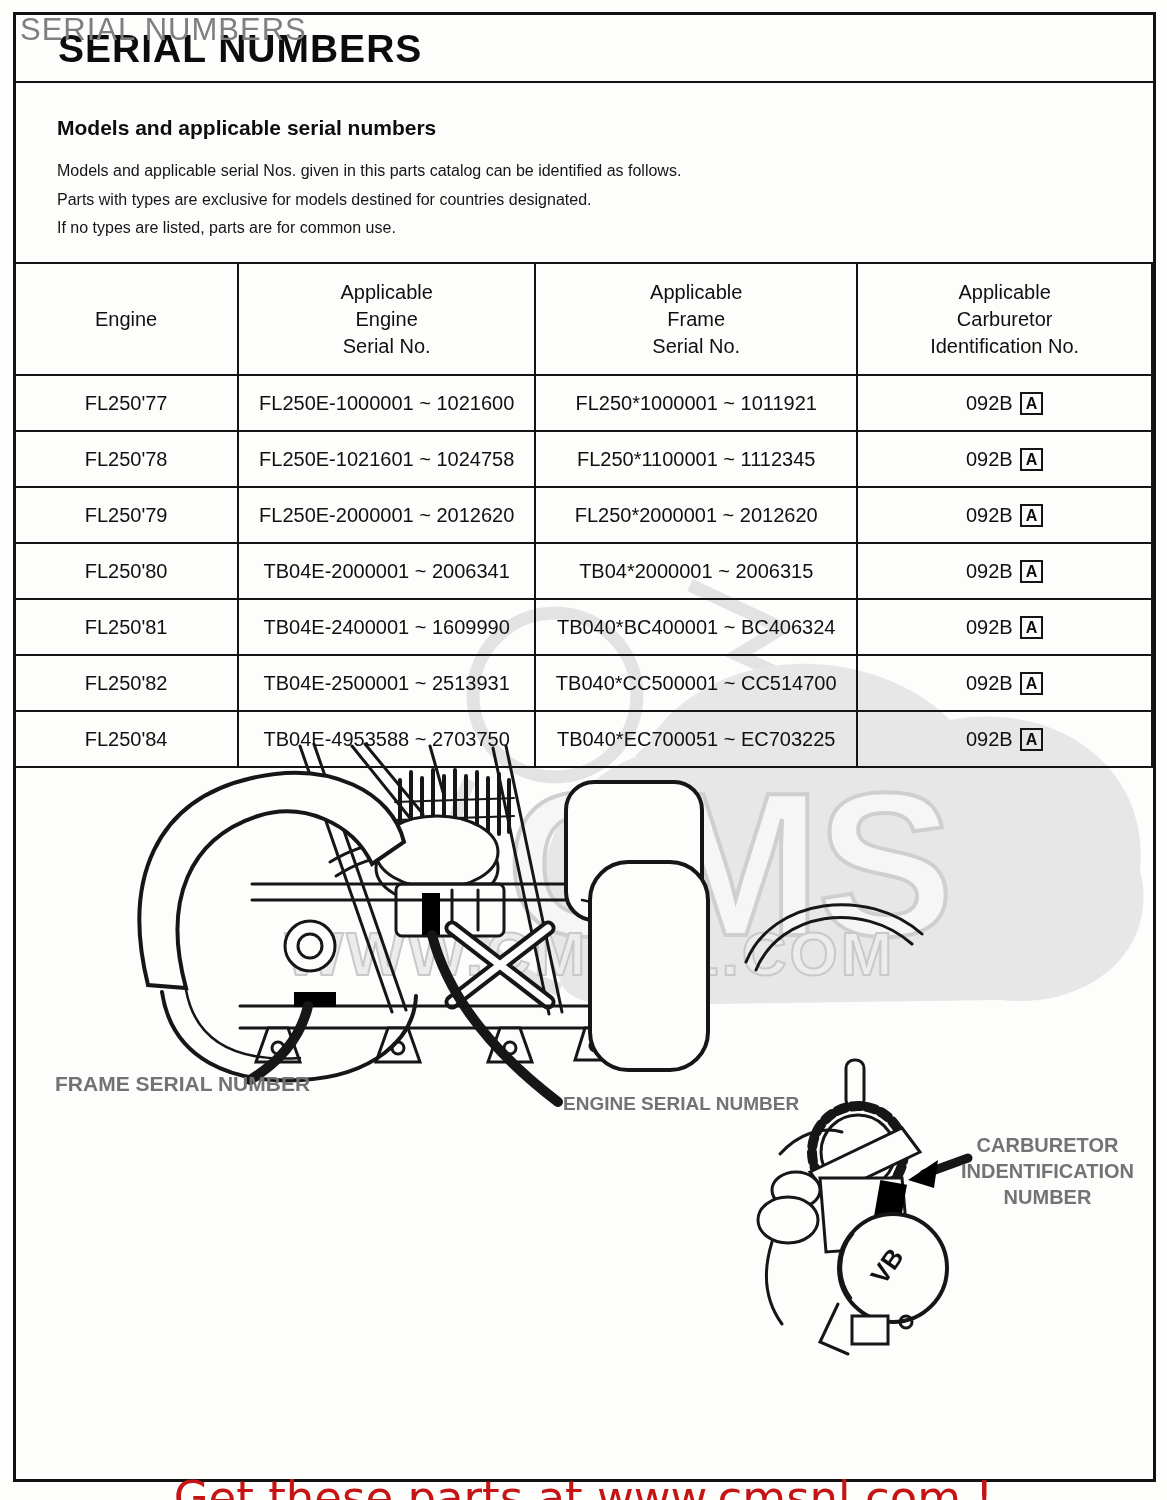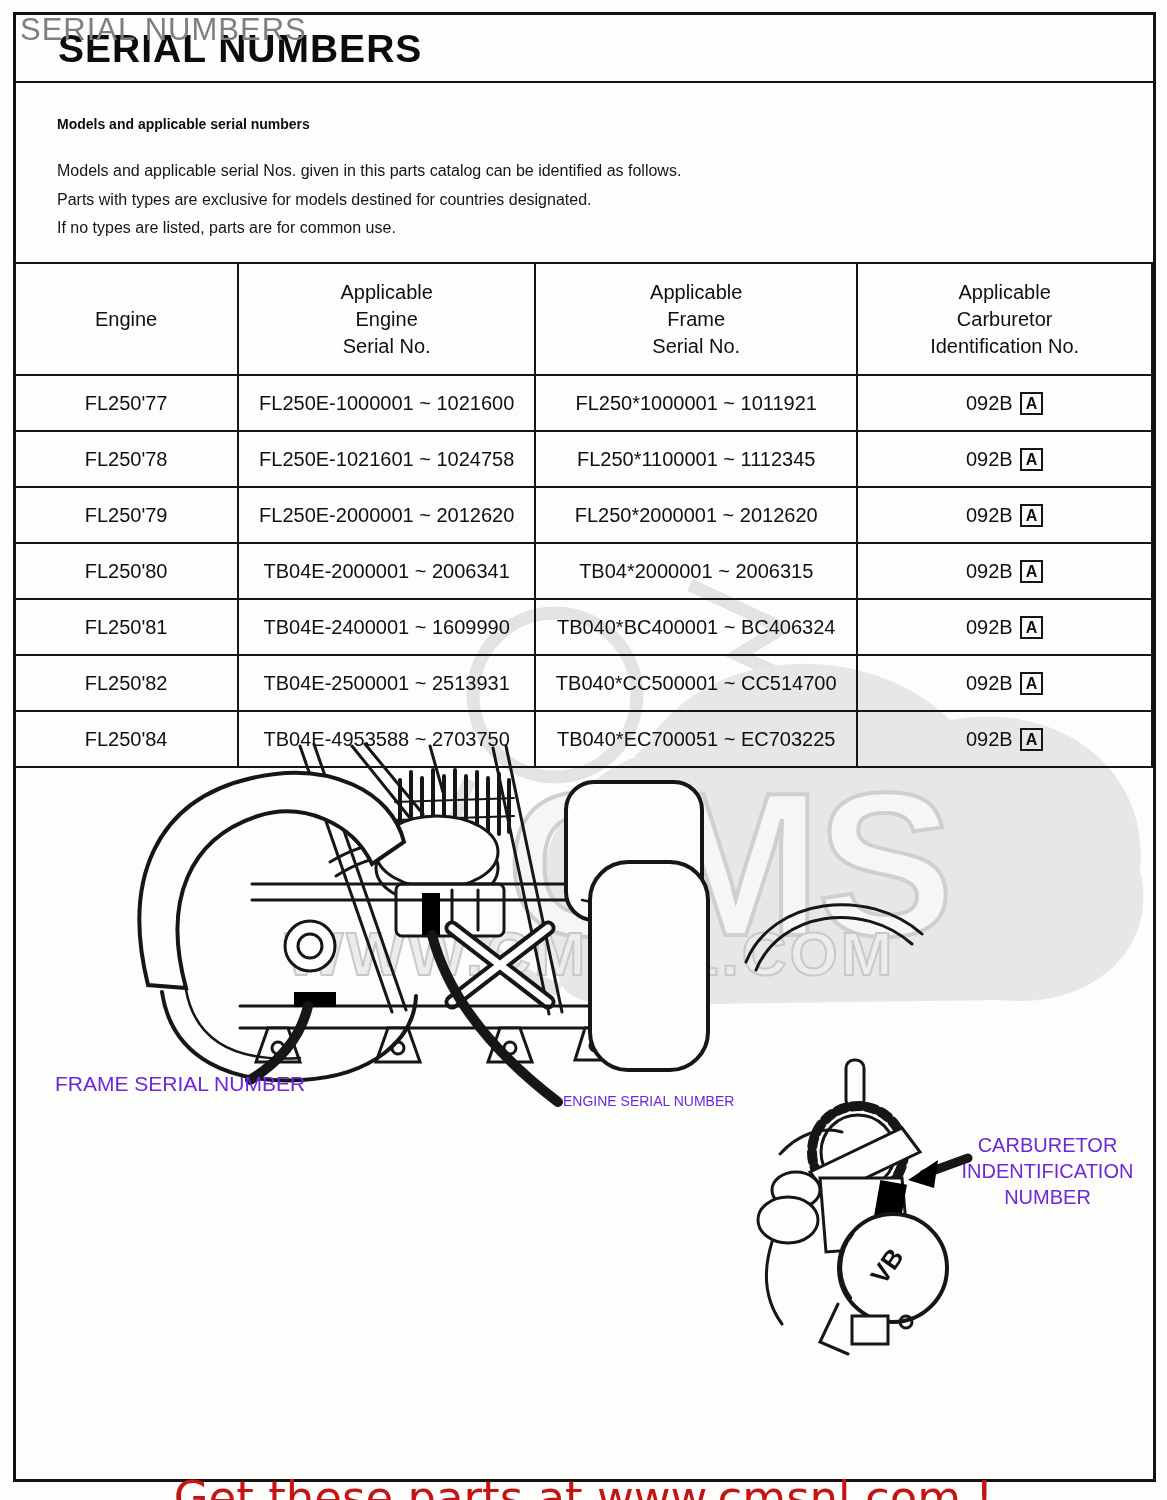--- a/index.html
+++ b/index.html
@@ -25,43 +25,43 @@
     position:absolute;left:42px;top:12px;
     font-size:39px;font-weight:bold;letter-spacing:1px;color:#0c0c0c;white-space:nowrap;
   }
   
   .content-box{
     position:absolute;left:13px;top:80px;width:1137px;height:1399px;z-index:2;
     border-left:3px solid #121212;border-right:3px solid #121212;border-bottom:3px solid #121212;
   }
   .section-heading{
     position:absolute;left:57px;top:116px;z-index:3;
-    font-size:14px;font-weight:bold;color:#0d0d0d;
+    font-size:21px;font-weight:bold;color:#0d0d0d;
   }
   .intro{position:absolute;left:57px;top:157px;z-index:3;font-size:16px;line-height:28.5px;color:#151515;}
   
   table.serials{
     position:absolute;left:13px;top:262px;width:1140px;z-index:3;
     border-collapse:collapse;table-layout:fixed;background:transparent;
   }
   table.serials th,table.serials td{
     border:2px solid #151515;text-align:center;vertical-align:middle;
     font-size:20px;color:#101010;padding:8px;
   }
   table.serials th{font-weight:normal;white-space:pre-line;height:94px;line-height:27px;}
   table.serials td{height:38px;white-space:nowrap;}
   .col-model{width:19.7%;}.col-engine{width:26.1%;}.col-frame{width:28.3%;}.col-carb{width:25.9%;}
   .box-a{
     display:inline-block;border:2px solid #151515;margin-left:7px;
     padding:0 4px;font-size:16px;line-height:19px;font-weight:bold;vertical-align:1px;
   }
   
-  .lbl{position:absolute;z-index:4;font-weight:normal;color:#6d28d9;white-space:nowrap;}
+  .lbl{position:absolute;z-index:4;font-weight:bold;color:#737373;white-space:nowrap;}
   .lbl-frame{left:55px;top:1072px;font-size:21px;}
-  .lbl-engine{left:563px;top:1093px;font-size:14px;}
+  .lbl-engine{left:563px;top:1093px;font-size:19px;}
   .lbl-carb{left:950px;top:1132px;width:195px;font-size:20px;line-height:26px;text-align:center;white-space:pre-line;}
   
   .diagram-svg{position:absolute;left:0;top:0;z-index:3;pointer-events:none;}
   
   .footer{
     position:absolute;left:0;top:1437px;width:100%;z-index:6;text-align:center;
     font-family:"DejaVu Sans",sans-serif;font-size:45px;white-space:nowrap;margin-top:34px;
   }
 </style>
 </head>

